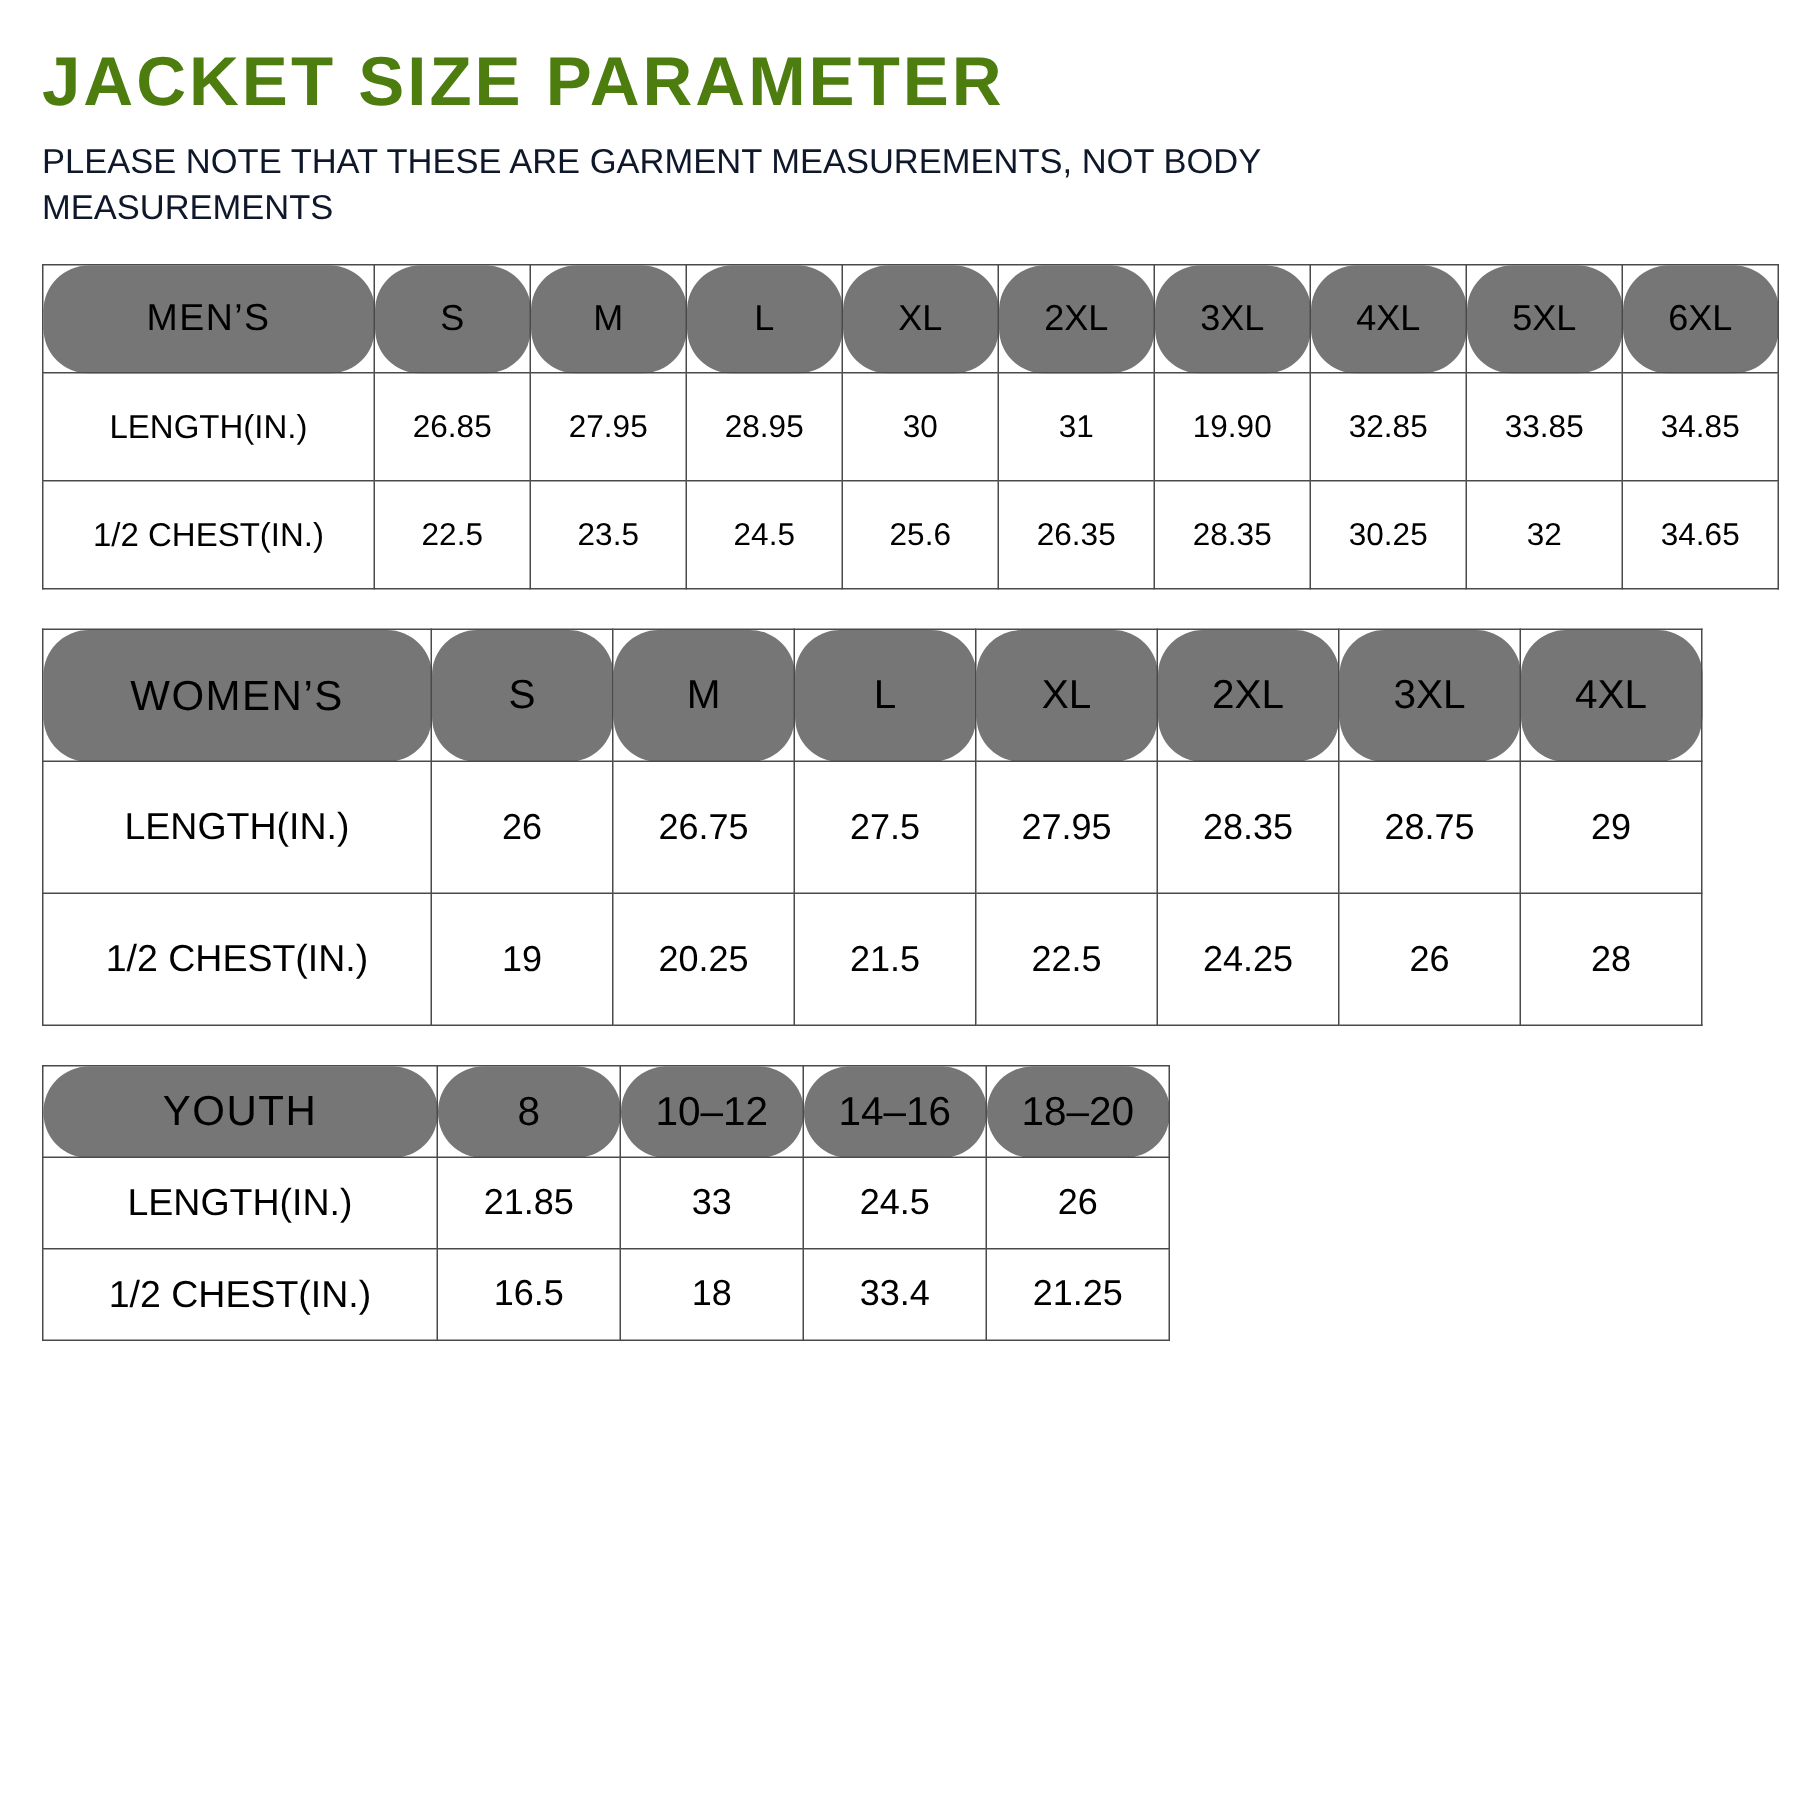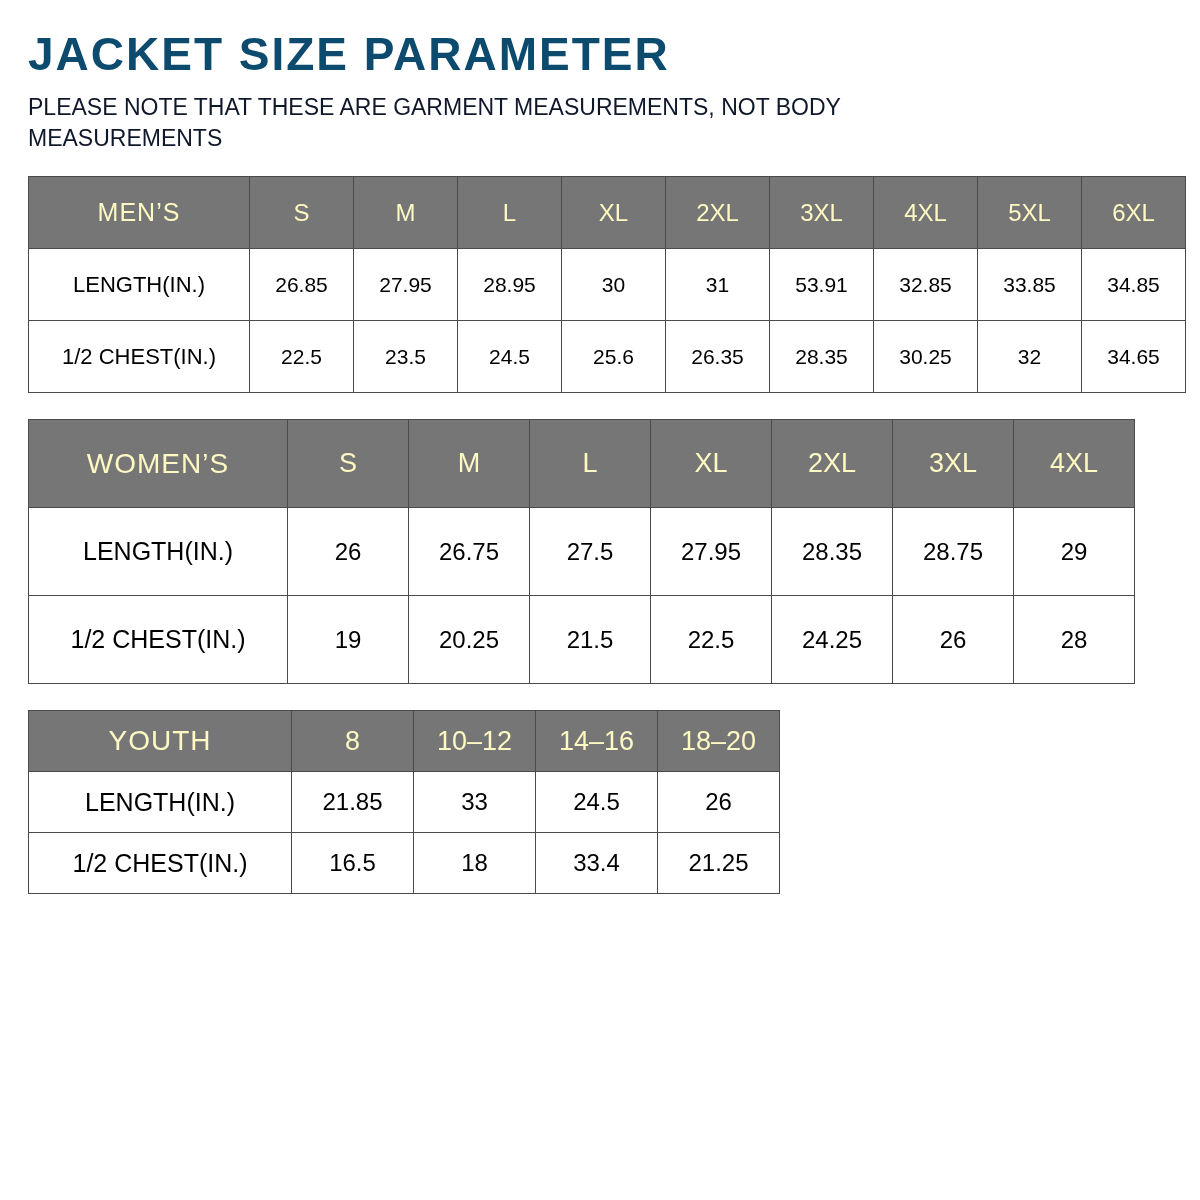--- a/index.html
+++ b/index.html
@@ -20,21 +20,21 @@
     box-sizing: border-box;
     padding: 30px 28px 0 28px;
     position: relative;
   }
   .title {
     font-size: 46px;
     font-weight: bold;
     letter-spacing: 2px;
     margin: 0 0 14px 0;
     line-height: 1.05;
-    color: #0c4a6e;
+    color: #4d7c0f;
   }
   .note {
     color: #0f172a;
     font-size: 23px;
     line-height: 1.35;
     margin: 0 0 22px 0;
     max-width: 960px;
   }
   table.sizechart {
     border-collapse: collapse;
@@ -46,22 +46,23 @@
     border: 1px solid #4a4a4a;
     text-align: center;
     vertical-align: middle;
     font-size: 21px;
     color: #000;
     background: #ffffff;
     padding: 0;
   }
   table.sizechart tr.header td {
     background: #767676;
-    color: #fef9c3;
+    color: #000000;
     font-weight: normal;
+    border-radius: 30px;
   }
   table.sizechart tr.header td.first {
     font-size: 25px;
     letter-spacing: 1px;
   }
   table.sizechart tr.header td.sz {
     font-size: 25px;
   }
   td.rowlabel {
     font-size: 23px;
@@ -134,21 +135,21 @@
         <td class="sz">5XL</td>
         <td class="sz">6XL</td>
       </tr>
       <tr>
         <td class="first rowlabel">LENGTH(IN.)</td>
         <td class="val">26.85</td>
         <td class="val">27.95</td>
         <td class="val">28.95</td>
         <td class="val">30</td>
         <td class="val">31</td>
-        <td class="val">53.91</td>
+        <td class="val">19.90</td>
         <td class="val">32.85</td>
         <td class="val">33.85</td>
         <td class="val">34.85</td>
       </tr>
       <tr>
         <td class="first rowlabel">1/2 CHEST(IN.)</td>
         <td class="val">22.5</td>
         <td class="val">23.5</td>
         <td class="val">24.5</td>
         <td class="val">25.6</td>

